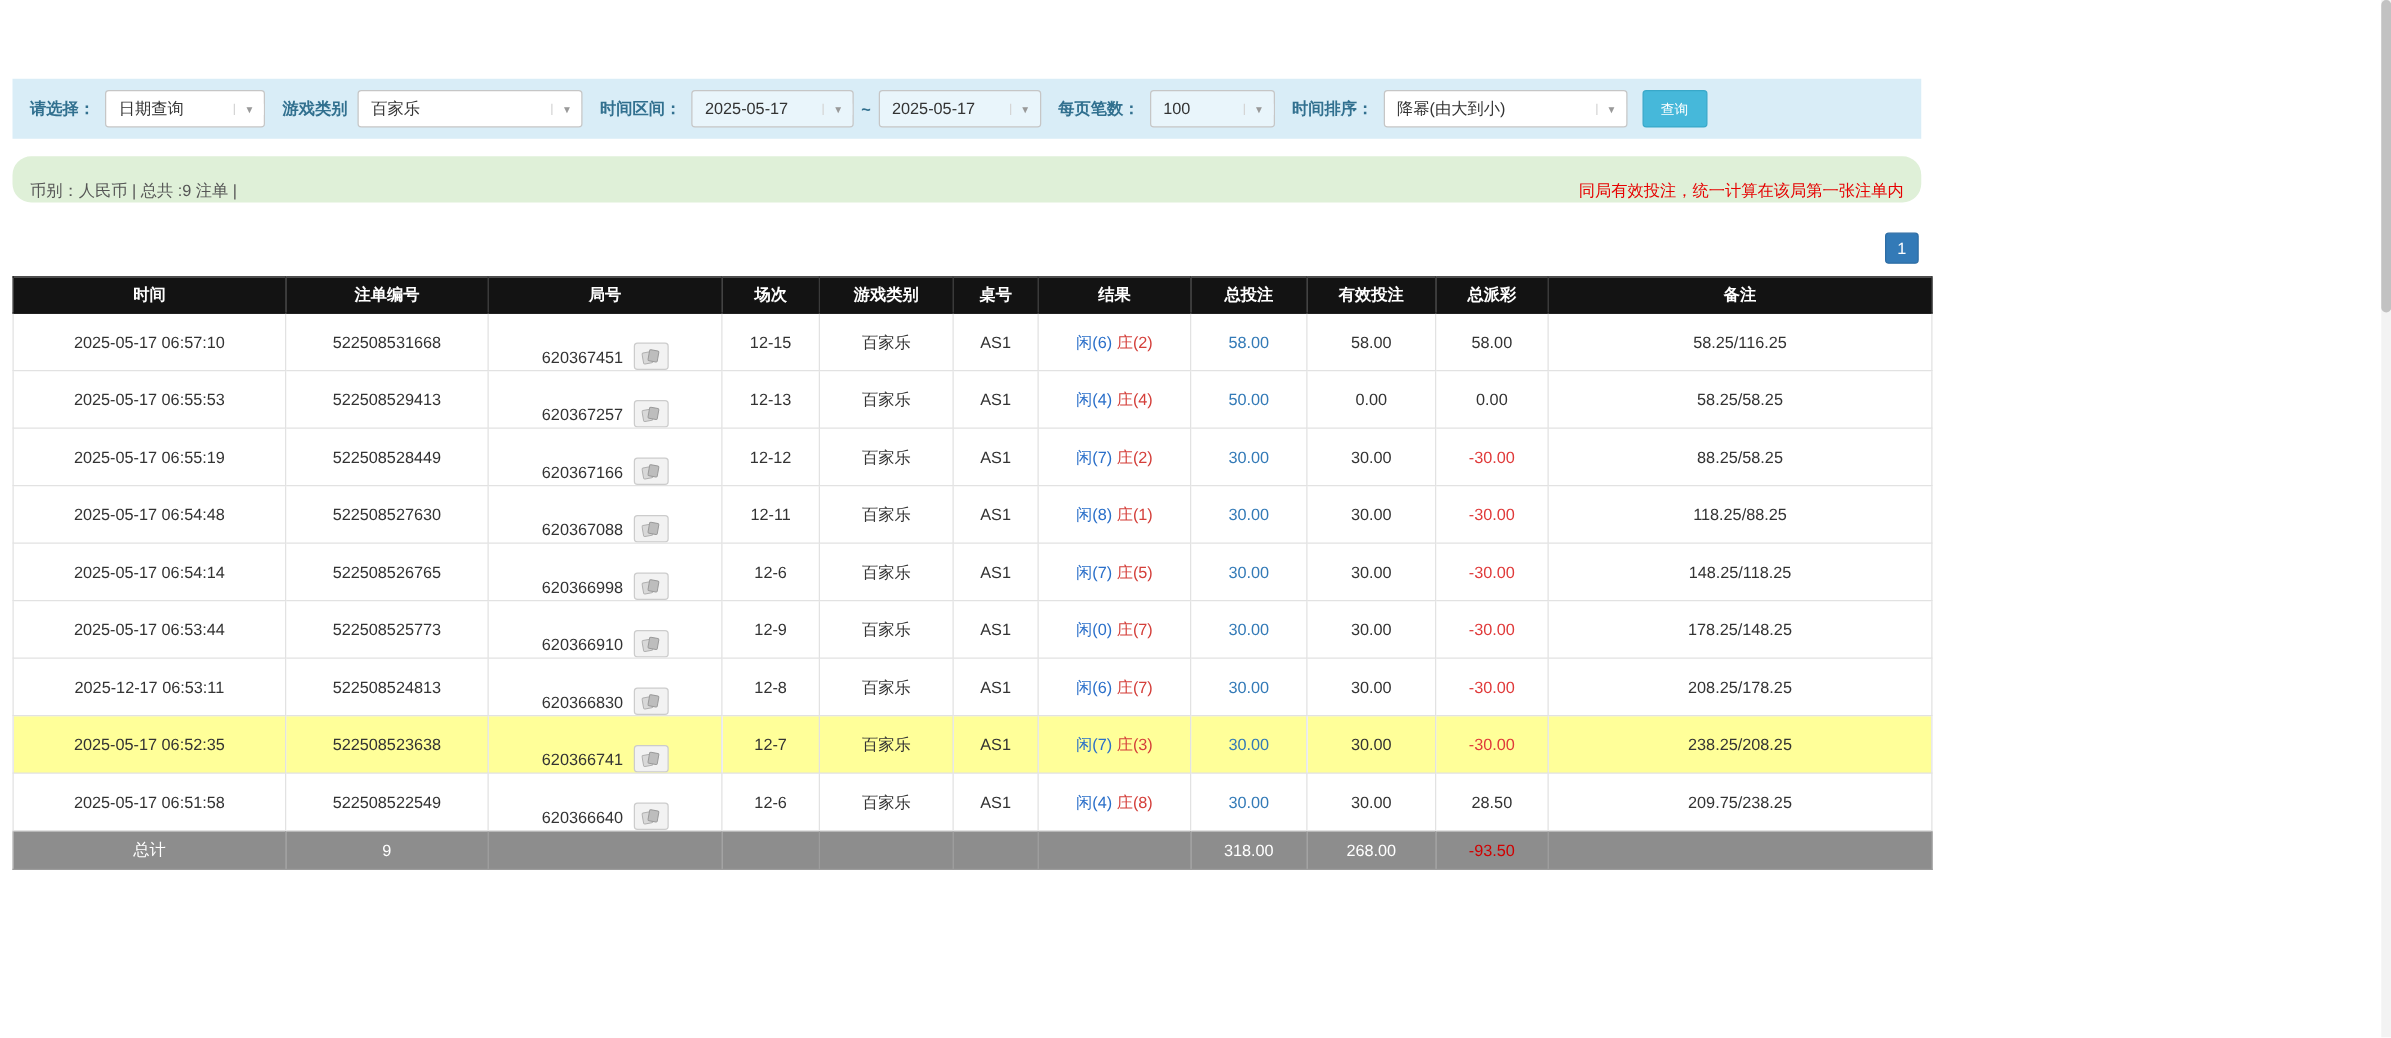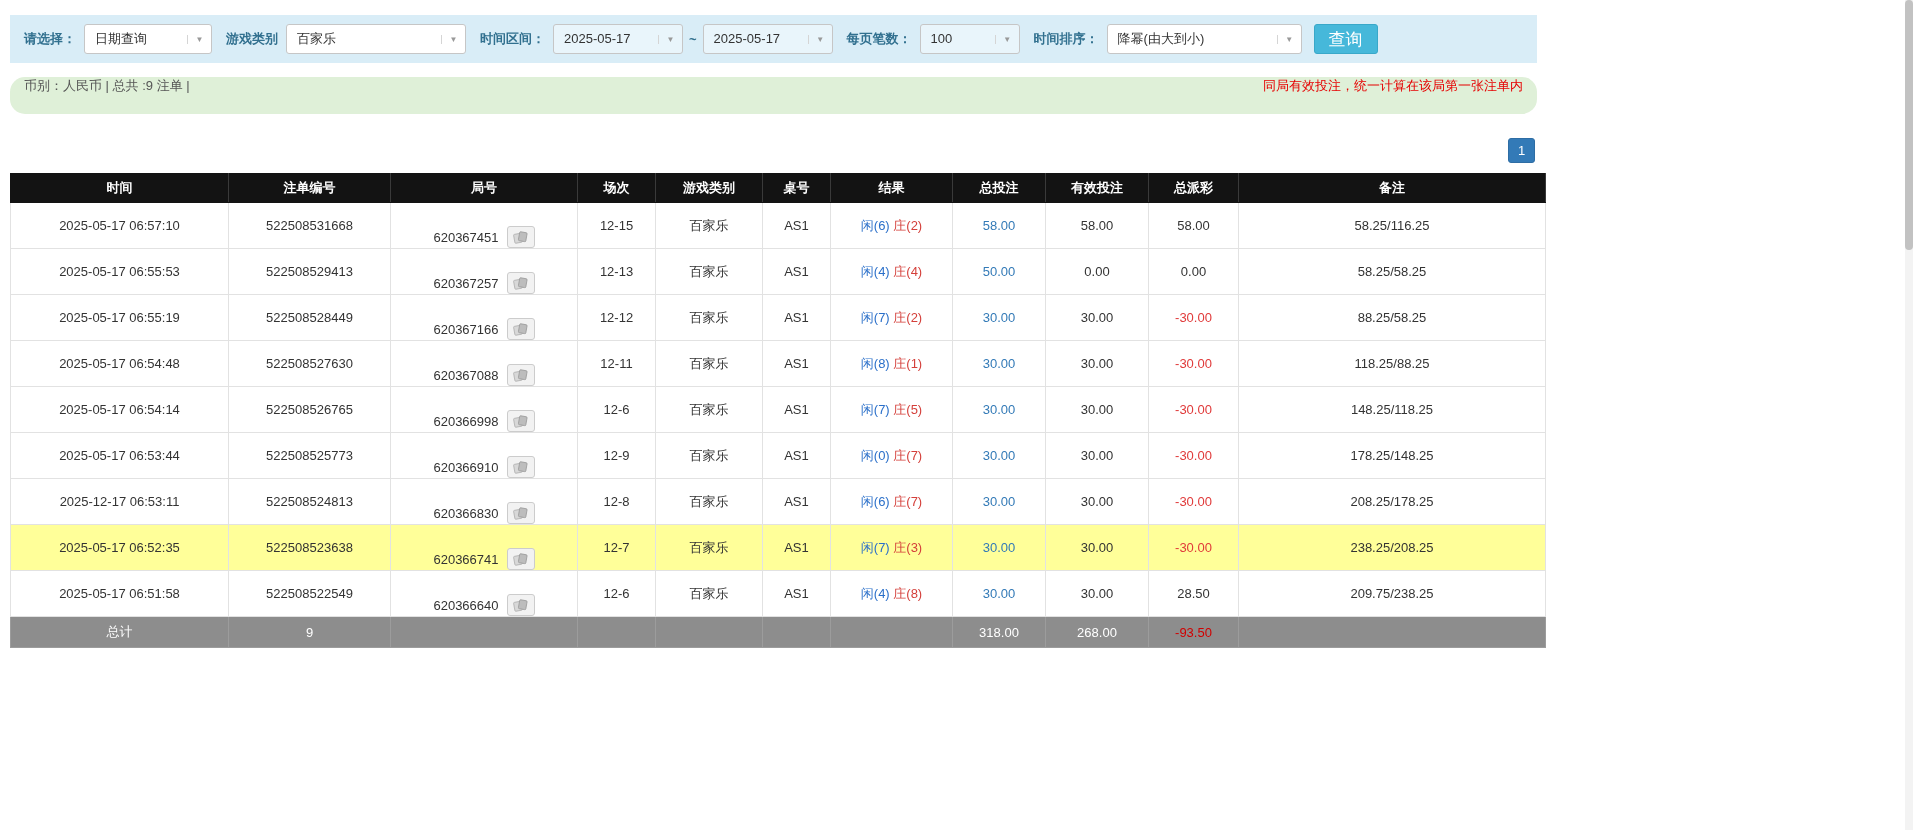--- a/index.html
+++ b/index.html
@@ -7,47 +7,47 @@
   body {
     width: 1913px; min-height: 830px; position: relative;
     font-family: "Liberation Sans", "DejaVu Sans", sans-serif;
     font-size: 13px; color: #333;
   }
   .page { width: 1537px; padding: 15px 0 0 10px; }
 
   
   .filter-bar {
     background: #d9edf7; height: 48px;
-    display: flex; align-items: center; padding: 0 14px;
+    display: flex; align-items: center; padding: 0 14px; margin-top: 48px;
   }
   .flabel { color: #31708f; font-weight: bold; white-space: nowrap; margin: 0 8px 0 14px; }
   .flabel.first { margin-left: 0; }
   .select-box {
     display: inline-flex; align-items: center; background: #fff;
     border: 1px solid #c6c6c6; border-radius: 3px; height: 30px; cursor: pointer; overflow: hidden;
   }
   .select-box .select-value { padding: 0 10px; line-height: 28px; flex: 1; white-space: nowrap; overflow: hidden; text-align: left; }
   .select-box .select-caret {
     width: 24px; display: flex; align-items: center; justify-content: center;
     border-left: 1px solid #d5d5d5; color: #999; font-size: 8px; background: #fff;
   }
   .select-box.tinted, .select-box.tinted .select-caret { background: #e9f5fb; }
   .w128 { width: 128px; } .w180 { width: 180px; } .w130 { width: 130px; }
   .w100 { width: 100px; gap: 32px; } .w195 { width: 195px; }
   .tilde { color: #31708f; margin: 0 6px; font-weight: bold; }
   .query-btn {
     background: #46b8da; color: #fff; border: 1px solid #39a8c9; border-radius: 3px;
-    height: 30px; padding: 0 14px; font-size: 17px; cursor: pointer; margin-left: 12px;
+    height: 30px; padding: 0 14px; font-size: 11px; cursor: pointer; margin-left: 12px;
     font-family: inherit;
   }
 
   
   .info-bar {
     background: #dff0d8; height: 37px; margin-top: 14px;
-    display: flex; align-items: flex-start; justify-content: space-between; padding: 0 14px; border-radius: 15px;
+    display: flex; align-items: flex-end; justify-content: space-between; padding: 0 14px; border-radius: 15px;
   }
   .summary-text { color: #555; }
   .notice-text { color: #e60000; }
 
   
   .pagination { display: flex; justify-content: flex-end; margin: 24px 2px 10px 0; }
   .page-btn {
     min-width: 27px; height: 25px; background: #337ab7; color: #fff;
     border: 1px solid #2e6da4; border-radius: 3px; font-size: 13px; cursor: pointer;
     font-family: inherit;

